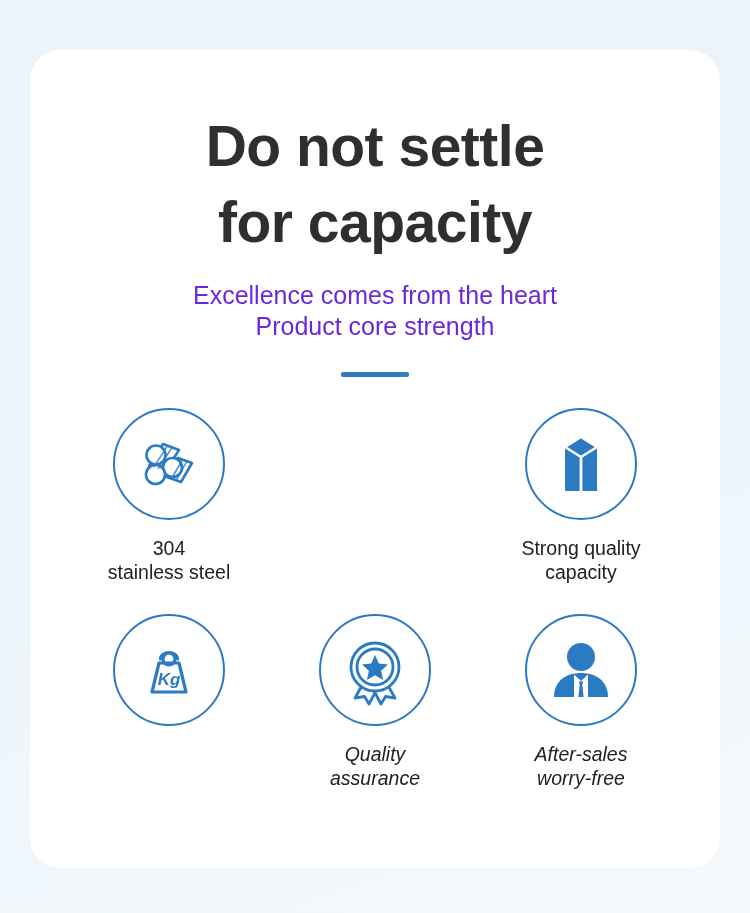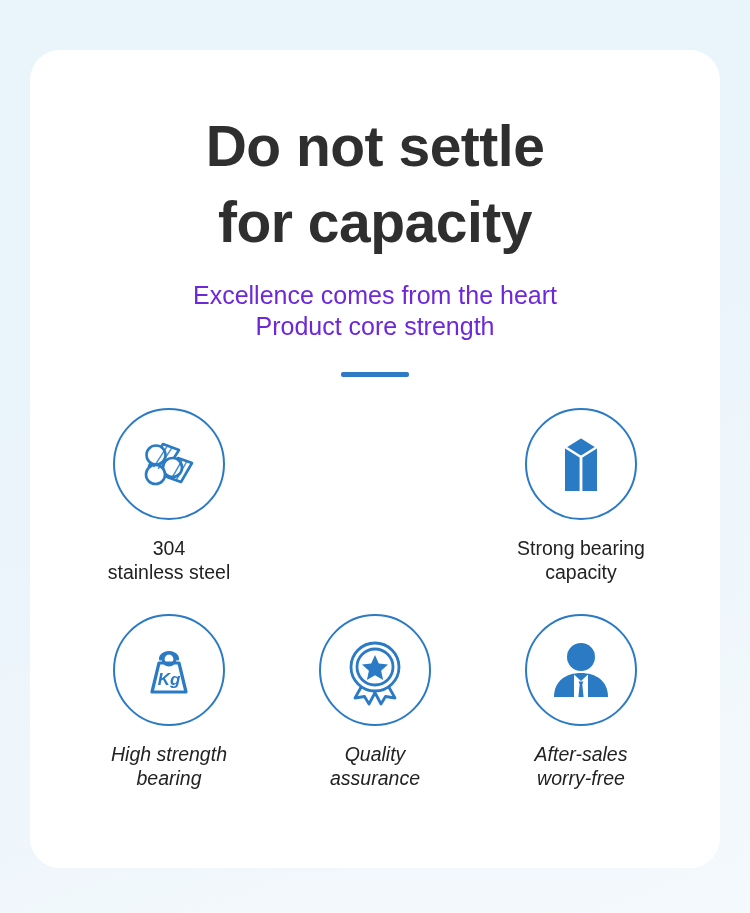--- a/index.html
+++ b/index.html
@@ -149,42 +149,40 @@
         <div class="feature">
           <div class="circle">
             <span>
               <svg width="72" height="72" viewBox="0 0 72 72" fill="none">
                 <path d="M36 9 L52 19 L52 63 L20 63 L20 19 Z" fill="#2b7ac4"></path>
                 <path d="M36 9 L52 19 L36 29 L20 19 Z" fill="#2b7ac4" stroke="#ffffff" stroke-width="2.6" stroke-linejoin="round"></path>
                 <path d="M36 29 L36 63" stroke="#ffffff" stroke-width="2.8" stroke-linecap="round"></path>
               </svg>
             </span>
           </div>
-          <div class="feature-label">Strong bearing
+          <div class="feature-label">Strong quality
 capacity</div>
         </div>
 
 
       </div>
 
       <div class="row">
 
         <div class="feature">
           <div class="circle">
             <span>
               <svg width="68" height="68" viewBox="0 0 68 68" fill="none">
                 <path d="M25.5 23 C25.5 14.5 42.5 14.5 42.5 23" stroke="#2b7ac4" stroke-width="3.2" fill="none" stroke-linecap="round"></path>
                 <circle cx="34" cy="23" r="6" stroke="#2b7ac4" stroke-width="3.2" fill="none"></circle>
                 <path d="M24 27 L44 27 L51 56 L17 56 Z" stroke="#2b7ac4" stroke-width="3.2" stroke-linejoin="round" fill="none"></path>
                 <text x="34" y="49" text-anchor="middle" font-family="Liberation Sans, sans-serif" font-size="17" font-weight="bold" fill="#2b7ac4">Kg</text>
               </svg>
             </span>
           </div>
-          <div class="feature-label">High strength
-bearing</div>
         </div>
 
         <div class="feature">
           <div class="circle">
             <span>
               <svg width="72" height="72" viewBox="0 0 72 72" fill="none">
                 <path d="M25 48 L16 64 L25.5 62.5 L30 70 L38 55 Z" stroke="#2b7ac4" stroke-width="2.8" stroke-linejoin="round" fill="#ffffff"></path>
                 <path d="M47 48 L56 64 L46.5 62.5 L42 70 L34 55 Z" stroke="#2b7ac4" stroke-width="2.8" stroke-linejoin="round" fill="#ffffff"></path>
                 <circle cx="36" cy="33" r="24" stroke="#2b7ac4" stroke-width="2.8" fill="#ffffff"></circle>
                 <circle cx="36" cy="33" r="18" stroke="#2b7ac4" stroke-width="2.8" fill="#ffffff"></circle>

